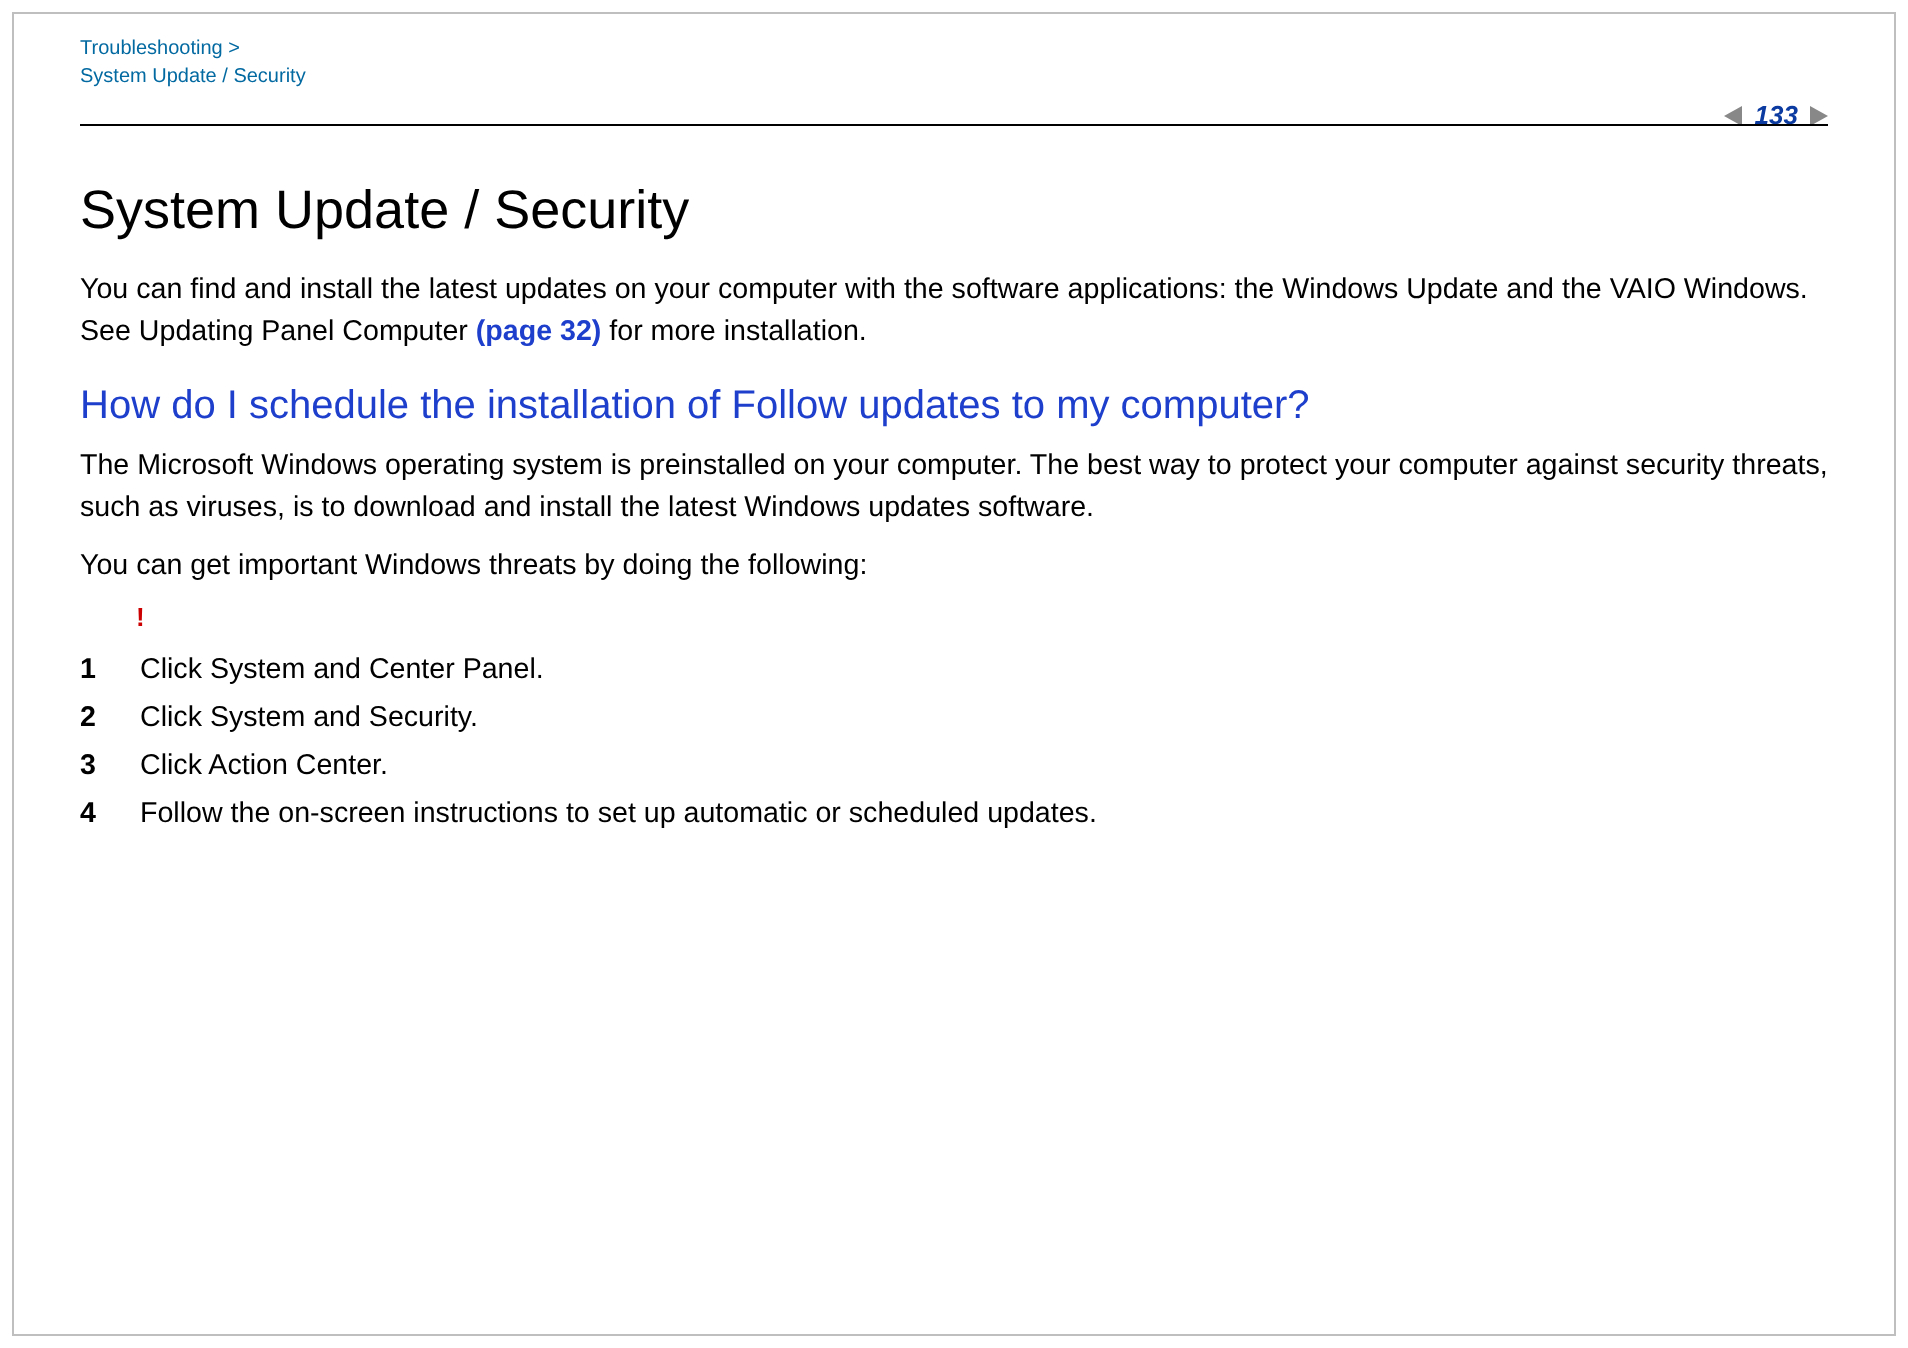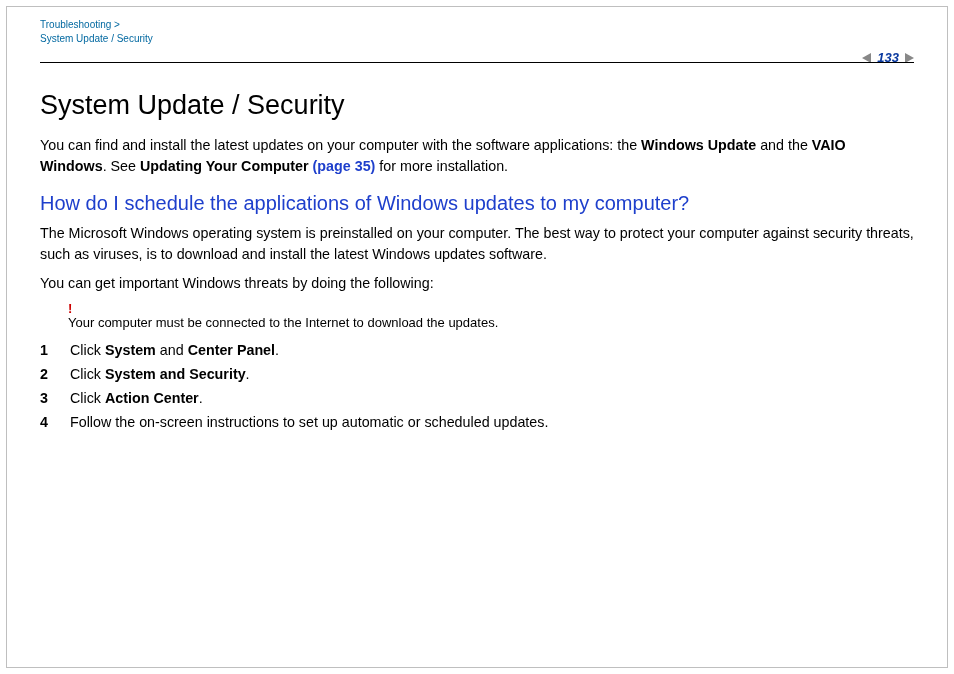--- a/index.html
+++ b/index.html
@@ -87,21 +87,21 @@
     font-weight: normal;
     color: #1e3fcc;
     margin: 16px 0 8px 0;
   }
   p.body {
     font-size: 14.3px;
     line-height: 1.45;
     margin: 0 0 8px 0;
     color: #000;
   }
-  .bold { font-weight: bold; }
+  .bold { font-weight: normal; }
   .xref { font-weight: bold; color: #1e3fcc; }
   .warn-block {
     margin: 6px 0 8px 28px;
   }
   .warn-mark {
     color: #c00;
     font-weight: bold;
     font-size: 13px;
     line-height: 1;
   }
@@ -146,30 +146,29 @@
     <div class="arrow arrow-right"></div>
   </div>
 </div>
 
 <div class="header-rule"></div>
 
 <div class="content">
   <h1 class="title">System Update / Security</h1>
 
   <p class="body">
-    <span>You can find and install the latest updates on your computer with the software applications: the </span><span class="bold">Windows Update</span><span> and the </span><span class="bold">VAIO Windows</span><span>. See </span><span class="bold">Updating Your Computer </span><span class="xref">(page 35)</span><span> for more installation.</span>
+    <span>You can find and install the latest updates on your computer with the software applications: the </span><span class="bold">Windows Update</span><span> and the </span><span class="bold">VAIO Windows</span><span>. See </span><span class="bold">Updating Panel Computer </span><span class="xref">(page 32)</span><span> for more installation.</span>
   </p>
 
-  <h2 class="qa">How do I schedule the applications of Windows updates to my computer?</h2>
+  <h2 class="qa">How do I schedule the installation of Follow updates to my computer?</h2>
   <p class="body">The Microsoft Windows operating system is preinstalled on your computer. The best way to protect your computer against security threats, such as viruses, is to download and install the latest Windows updates software.</p>
   <p class="body">You can get important Windows threats by doing the following:</p>
 
   <div class="warn-block">
     <div class="warn-mark">!</div>
-    <div class="warn-text">Your computer must be connected to the Internet to download the updates.</div>
   </div>
 
   <ol class="steps">
     <li>
       <span>Click </span><span class="bold">System</span><span> and </span><span class="bold">Center Panel</span><span>.</span>
     </li>
     <li>
       <span>Click </span><span class="bold">System and Security</span><span>.</span>
     </li>
     <li>

